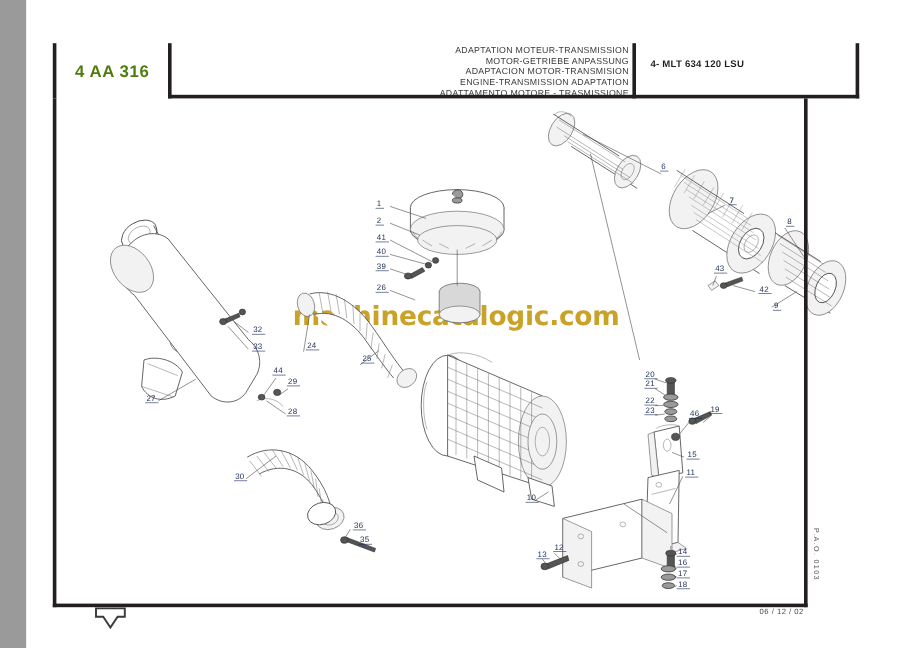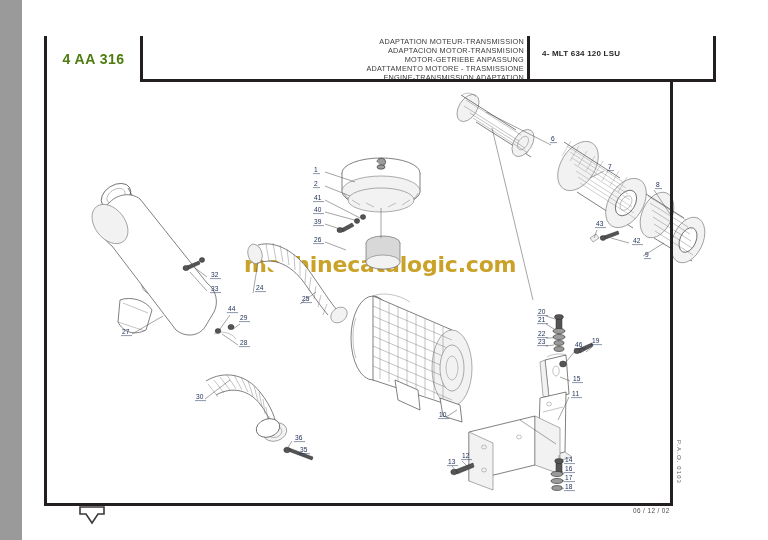--- a/index.html
+++ b/index.html
@@ -443,24 +443,24 @@
 </svg>
 
 <div id="title-block">
   <div id="tb-left-rule"></div>
   <div id="tb-code-cell">
     <span id="tb-code">4 AA 316</span>
   </div>
   <div id="tb-div-1"></div>
   <div id="tb-titles">
     <div>ADAPTATION MOTEUR-TRANSMISSION</div>
+    <div>MOTOR-GETRIEBE ANPASSUNG</div>
     <div>ADAPTACION MOTOR-TRANSMISION</div>
-    <div>MOTOR-GETRIEBE ANPASSUNG</div>
+    <div>ENGINE-TRANSMISSION ADAPTATION</div>
     <div>ADATTAMENTO MOTORE - TRASMISSIONE</div>
-    <div>ENGINE-TRANSMISSION ADAPTATION</div>
   </div>
   <div id="tb-div-2"></div>
   <div id="tb-model-cell">
     <span id="tb-model">4- MLT 634 120 LSU</span>
   </div>
   <div id="tb-div-3"></div>
   <div id="tb-underline"></div>
 </div>
 
 <div id="frame-left"></div>

